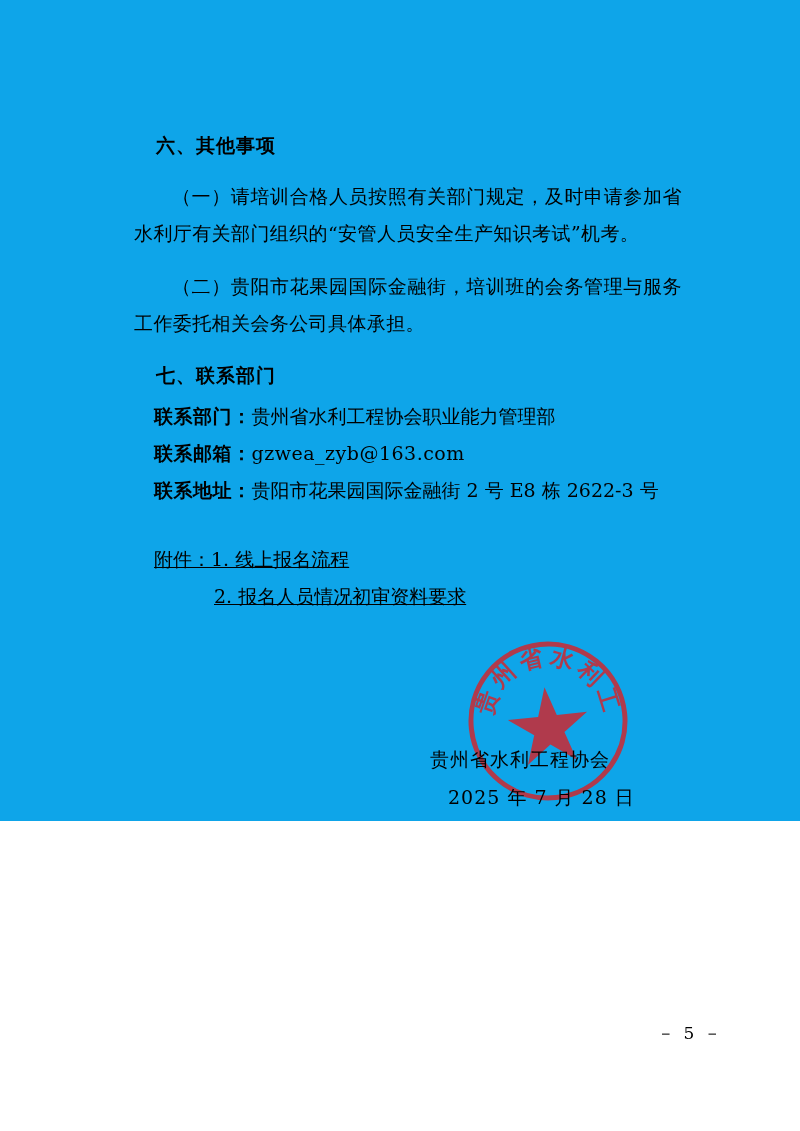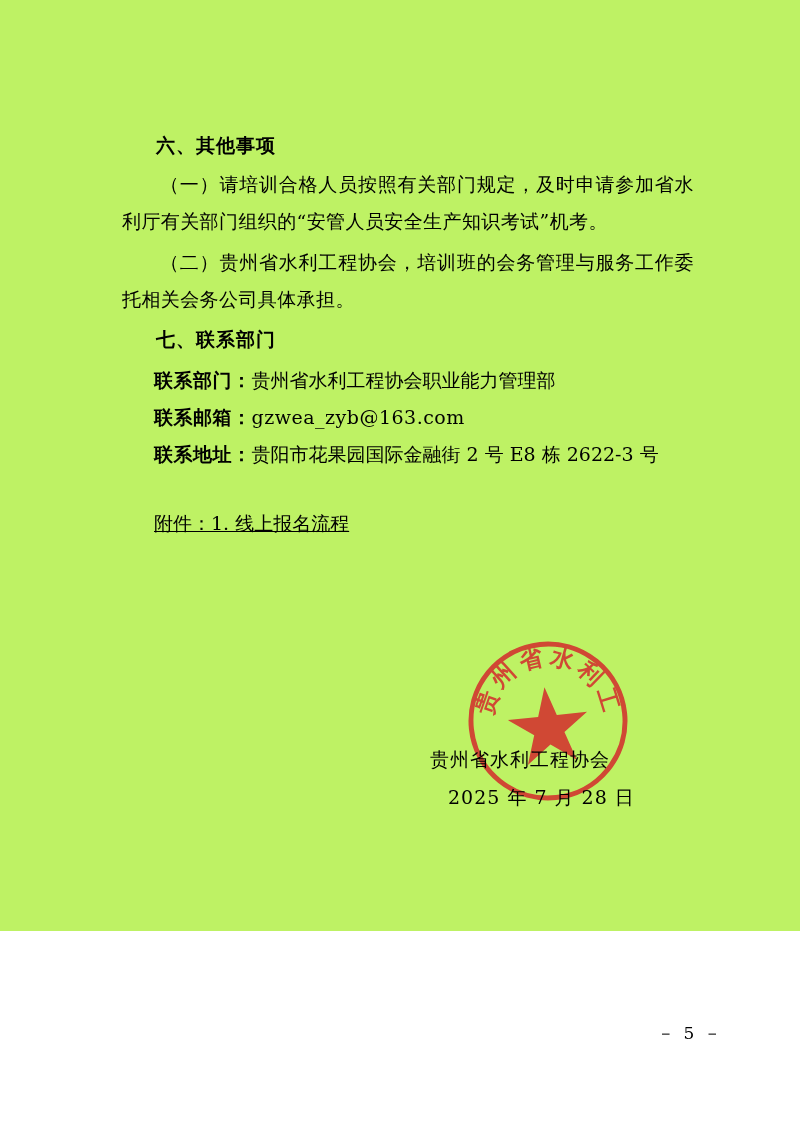--- a/index.html
+++ b/index.html
@@ -12,41 +12,41 @@
     height: 1131px;
     position: relative;
     font-family: "DejaVu Serif", "Liberation Serif", serif;
     color: #000000;
     overflow: hidden;
   }
   .page {
     position: absolute;
     left: 0; top: 0;
     width: 800px;
-    height: 931px;
-    background: #bef264;
+    height: 821px;
+    background: #0ea5e9;
   }
   .content {
     position: absolute;
     left: 118px;
     top: 128px;
     width: 580px;
   }
   .heading {
     font-size: 19px;
     font-weight: bold;
     letter-spacing: 1px;
     margin: 0 0 4px 0;
     padding-left: 38px;
     line-height: 34px;
   }
   .para {
     font-size: 19px;
     line-height: 37px;
-    margin: 4px;
+    margin: 16px;
     text-indent: 38px;
     text-align: justify;
     letter-spacing: 0.4px;
   }
   .contact-list {
     margin: 6px 0 0 0;
     padding: 0 0 0 36px;
     list-style: none;
   }
   .contact-row {
@@ -123,39 +123,40 @@
 </style>
 </head>
 <body>
 
 <div class="page">
 
   <div class="content">
 
     <h2 class="heading">六、其他事项</h2>
     <p class="para">（一）请培训合格人员按照有关部门规定，及时申请参加省水利厅有关部门组织的“安管人员安全生产知识考试”机考。</p>
-    <p class="para">（二）贵州省水利工程协会，培训班的会务管理与服务工作委托相关会务公司具体承担。</p>
+    <p class="para">（二）贵阳市花果园国际金融街，培训班的会务管理与服务工作委托相关会务公司具体承担。</p>
 
     <h2 class="heading">七、联系部门</h2>
 
     <ul class="contact-list">
       <li class="contact-row">
         <span class="contact-label">联系部门：</span><span class="contact-value">贵州省水利工程协会职业能力管理部</span>
       </li>
       <li class="contact-row">
         <span class="contact-label">联系邮箱：</span><span class="contact-value mono">gzwea_zyb@163.com</span>
       </li>
       <li class="contact-row">
         <span class="contact-label">联系地址：</span><span class="contact-value">贵阳市花果园国际金融街 2 号 E8 栋 2622-3 号</span>
       </li>
     </ul>
 
 
     <div class="attach-block">
       <p class="attach-line"><span>附件：</span><span>1. 线上报名流程</span></p>
+      <p class="attach-line indent">2. 报名人员情况初审资料要求</p>
     </div>
 
   </div>
 
   <div class="seal">
     <svg width="172" height="172" viewBox="0 0 172 172" xmlns="http://www.w3.org/2000/svg">
       <g transform="rotate(-6 86 86)" opacity="0.82">
         <circle cx="86" cy="86" r="77" fill="none" stroke="#d4232a" stroke-width="5"></circle>
         <path id="sealArc" d="M 86,86 m -56,0 a 56,56 0 1,1 112,0" fill="none" stroke="none"></path>
         <text fill="#d4232a" font-size="23" font-family="DejaVu Serif, serif" font-weight="bold" letter-spacing="5">

